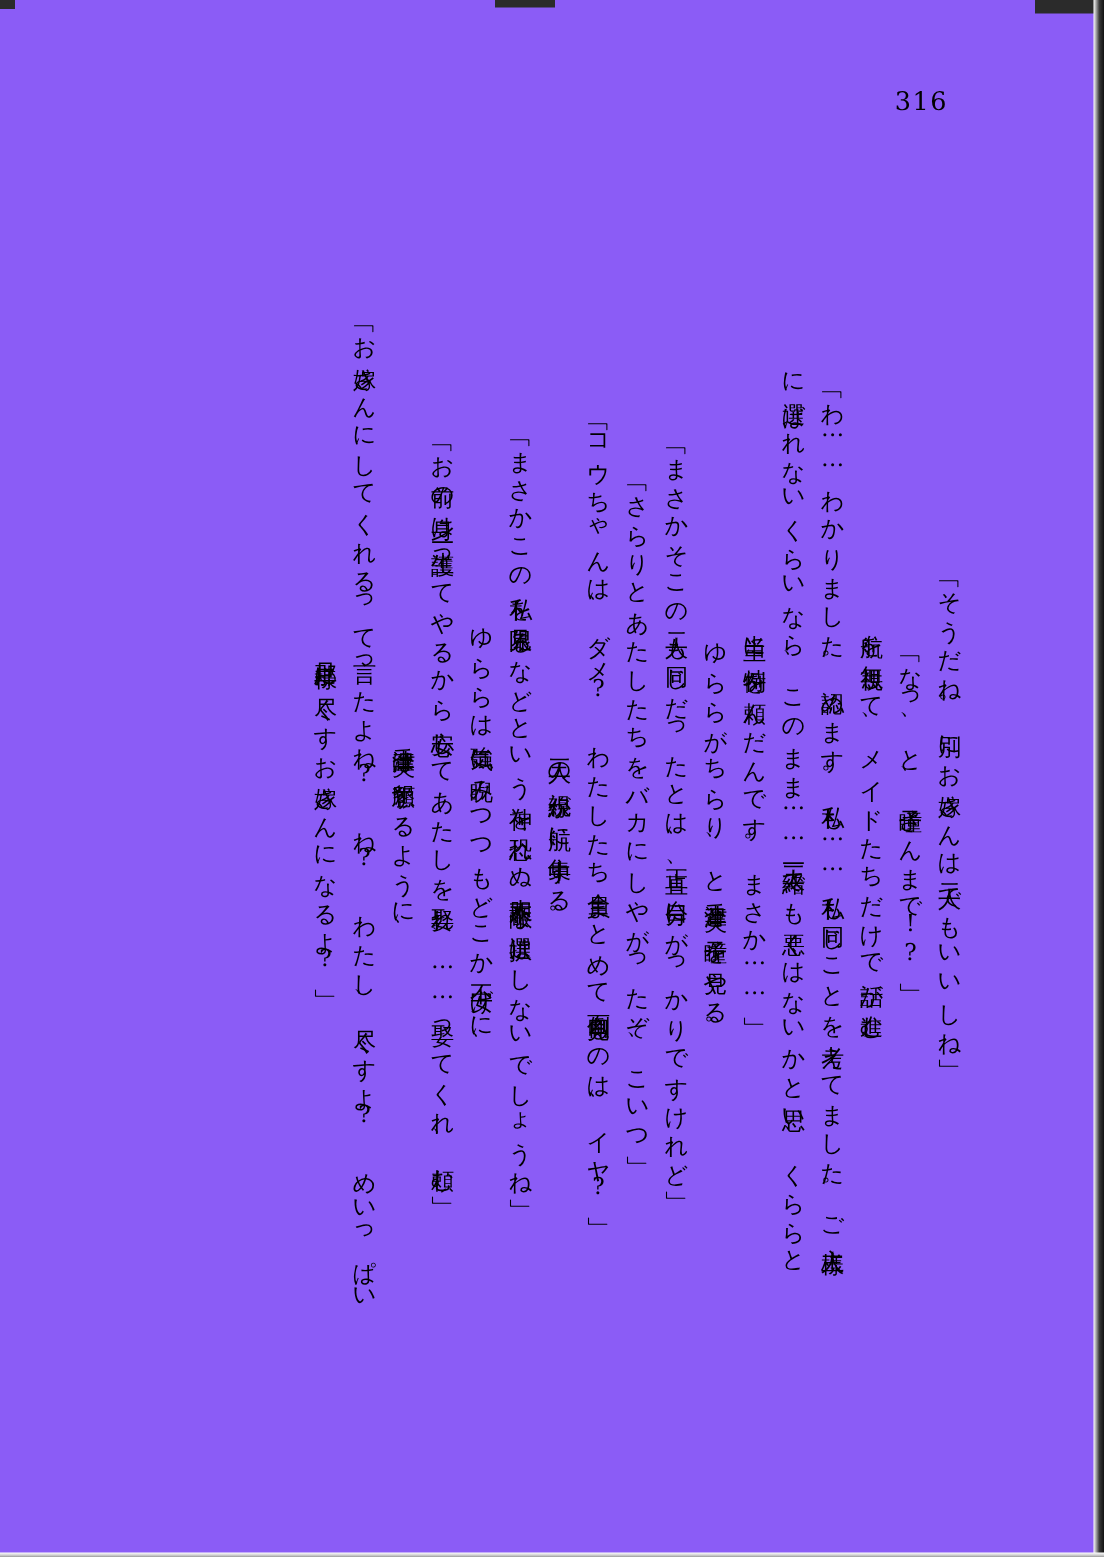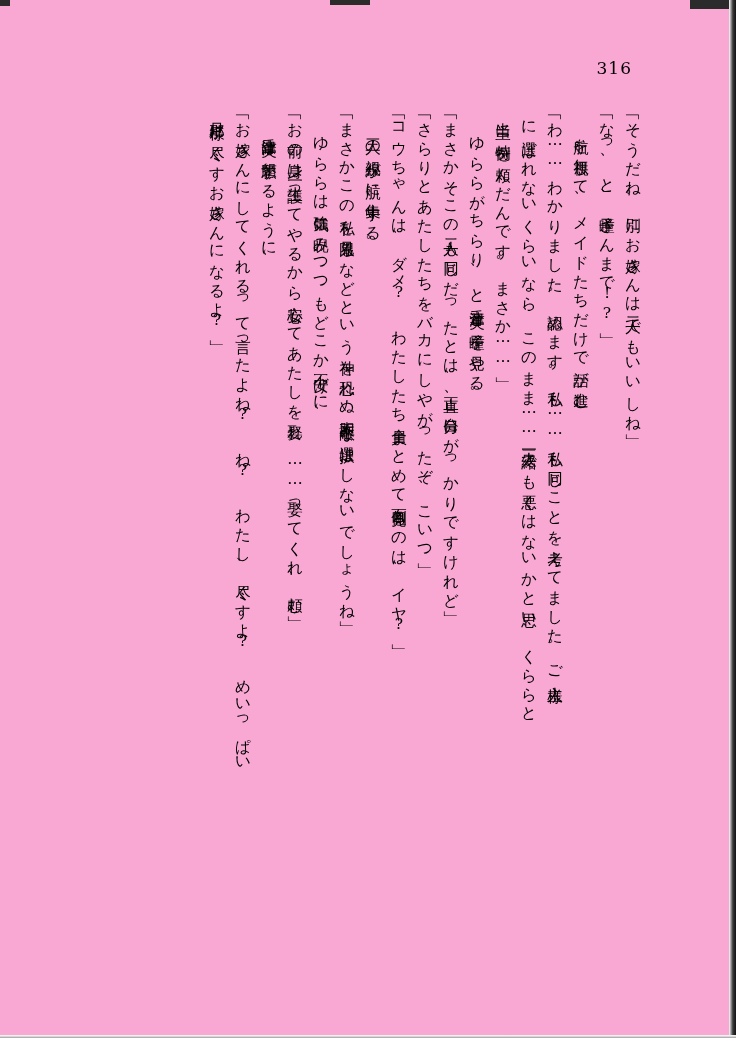--- a/index.html
+++ b/index.html
@@ -13,21 +13,22 @@
     position: relative;
     font-family: "DejaVu Serif", "Liberation Serif", serif;
     color: #000000;
     overflow: hidden;
   }
 
   
   #page {
     position: absolute;
     inset: 0;
-    background: #f9a8d4;
+    background: #8b5cf6;
+    text-align: center;
   }
 
   .edge-mark {
     position: absolute;
     background: #2b2b2b;
   }
   .edge-top-left  { left: 0px;   top: 0px;  width: 10px;  height: 6px; }
   .edge-top-mid   { left: 330px; top: 0px;  width: 40px;  height: 5px; }
   .edge-top-right { left: 690px; top: 0px;  width: 46px;  height: 9px; }
   .edge-right-bar { right: 0px;  top: 0px;  width: 7px;   height: 1038px;

